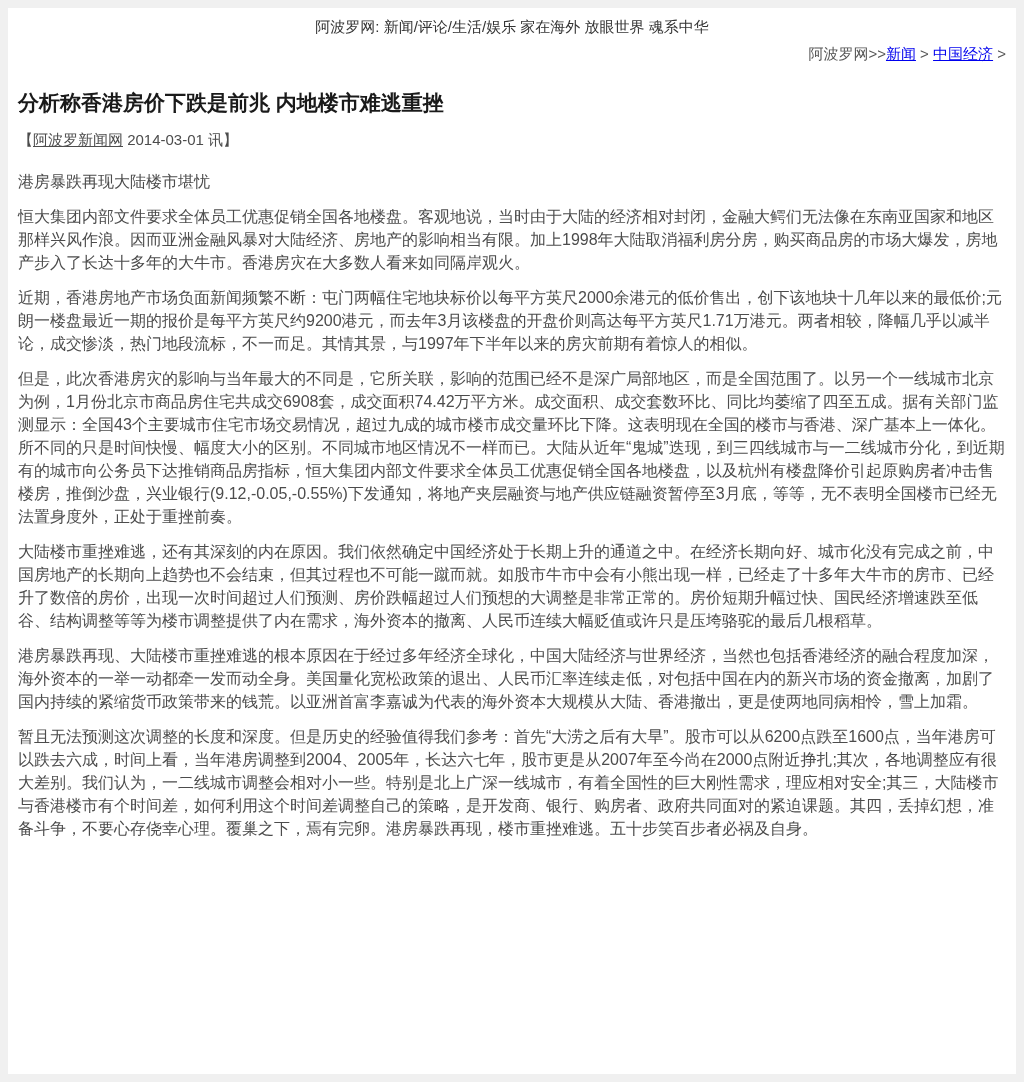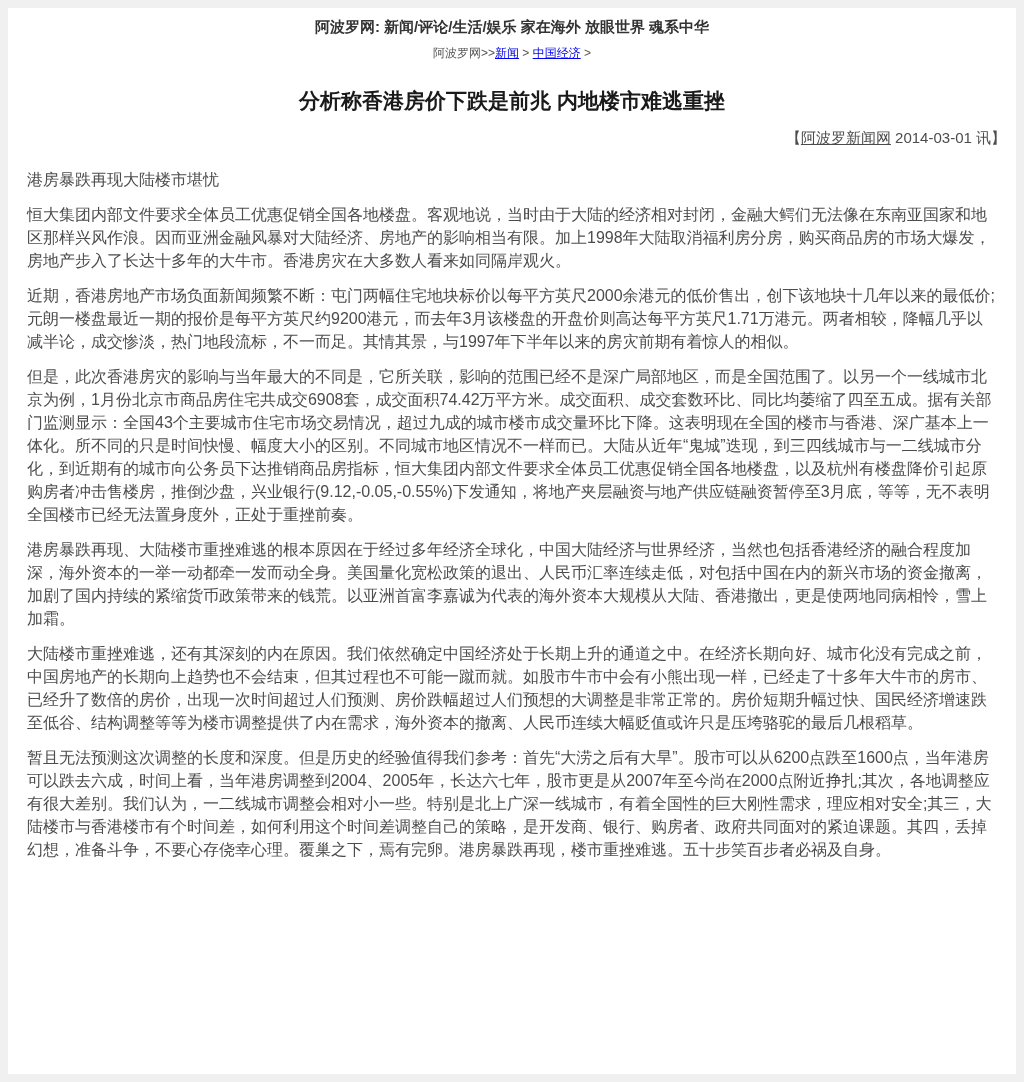--- a/index.html
+++ b/index.html
@@ -15,59 +15,59 @@
     box-sizing: border-box;
   }
   .content {
     background: #ffffff;
     min-height: 1066px;
     padding: 6px 10px 14px 10px;
     box-sizing: border-box;
   }
   .site-tagline {
     text-align: center;
-    font-weight: bold;
+    font-weight: normal;
     font-size: 15px;
     color: #333333;
     padding-top: 4px;
   }
   .breadcrumb {
-    text-align: center;
-    font-size: 12px;
+    text-align: right;
+    font-size: 15px;
     color: #555555;
     margin-top: 8px;
   }
   a.blue-link {
     color: var(--link-blue, #0000ee);
     text-decoration: underline;
     cursor: pointer;
   }
   .article-title {
-    text-align: center;
+    text-align: left;
     font-size: 21px;
     font-weight: bold;
     color: #1a1a1a;
     margin: 25px 0 14px 0;
   }
   .source-line {
-    text-align: right;
+    text-align: left;
     font-size: 15px;
     color: var(--body-text, #4c4c4c);
     margin-bottom: 20px;
   }
   a.plain-link {
     color: inherit;
     text-decoration: underline;
     cursor: pointer;
   }
   .article-body p {
     font-size: 16px;
     line-height: 23px;
     color: var(--body-text, #4c4c4c);
-    margin: 12px 9px;
+    margin: 12px 0;
   }
 </style>
 </head>
 <body>
 
 <div class="frame">
   <div class="content">
 
     <div class="site-tagline">阿波罗网: 新闻/评论/生活/娱乐 家在海外 放眼世界 魂系中华</div>
 
@@ -77,19 +77,19 @@
     <h1 class="article-title">分析称香港房价下跌是前兆 内地楼市难逃重挫</h1>
 
     <div class="source-line"><span>【</span><a class="plain-link">阿波罗新闻网</a><span> 2014-03-01 讯】</span>
     </div>
 
     <div class="article-body">
       <p>港房暴跌再现大陆楼市堪忧</p>
       <p>恒大集团内部文件要求全体员工优惠促销全国各地楼盘。客观地说，当时由于大陆的经济相对封闭，金融大鳄们无法像在东南亚国家和地区那样兴风作浪。因而亚洲金融风暴对大陆经济、房地产的影响相当有限。加上1998年大陆取消福利房分房，购买商品房的市场大爆发，房地产步入了长达十多年的大牛市。香港房灾在大多数人看来如同隔岸观火。</p>
       <p>近期，香港房地产市场负面新闻频繁不断：屯门两幅住宅地块标价以每平方英尺2000余港元的低价售出，创下该地块十几年以来的最低价;元朗一楼盘最近一期的报价是每平方英尺约9200港元，而去年3月该楼盘的开盘价则高达每平方英尺1.71万港元。两者相较，降幅几乎以减半论，成交惨淡，热门地段流标，不一而足。其情其景，与1997年下半年以来的房灾前期有着惊人的相似。</p>
       <p>但是，此次香港房灾的影响与当年最大的不同是，它所关联，影响的范围已经不是深广局部地区，而是全国范围了。以另一个一线城市北京为例，1月份北京市商品房住宅共成交6908套，成交面积74.42万平方米。成交面积、成交套数环比、同比均萎缩了四至五成。据有关部门监测显示：全国43个主要城市住宅市场交易情况，超过九成的城市楼市成交量环比下降。这表明现在全国的楼市与香港、深广基本上一体化。所不同的只是时间快慢、幅度大小的区别。不同城市地区情况不一样而已。大陆从近年“鬼城”迭现，到三四线城市与一二线城市分化，到近期有的城市向公务员下达推销商品房指标，恒大集团内部文件要求全体员工优惠促销全国各地楼盘，以及杭州有楼盘降价引起原购房者冲击售楼房，推倒沙盘，兴业银行(9.12,-0.05,-0.55%)下发通知，将地产夹层融资与地产供应链融资暂停至3月底，等等，无不表明全国楼市已经无法置身度外，正处于重挫前奏。</p>
+      <p>大陆楼市重挫难逃，还有其深刻的内在原因。我们依然确定中国经济处于长期上升的通道之中。在经济长期向好、城市化没有完成之前，中国房地产的长期向上趋势也不会结束，但其过程也不可能一蹴而就。如股市牛市中会有小熊出现一样，已经走了十多年大牛市的房市、已经升了数倍的房价，出现一次时间超过人们预测、房价跌幅超过人们预想的大调整是非常正常的。房价短期升幅过快、国民经济增速跌至低谷、结构调整等等为楼市调整提供了内在需求，海外资本的撤离、人民币连续大幅贬值或许只是压垮骆驼的最后几根稻草。</p>
       <p>港房暴跌再现、大陆楼市重挫难逃的根本原因在于经过多年经济全球化，中国大陆经济与世界经济，当然也包括香港经济的融合程度加深，海外资本的一举一动都牵一发而动全身。美国量化宽松政策的退出、人民币汇率连续走低，对包括中国在内的新兴市场的资金撤离，加剧了国内持续的紧缩货币政策带来的钱荒。以亚洲首富李嘉诚为代表的海外资本大规模从大陆、香港撤出，更是使两地同病相怜，雪上加霜。</p>
-      <p>大陆楼市重挫难逃，还有其深刻的内在原因。我们依然确定中国经济处于长期上升的通道之中。在经济长期向好、城市化没有完成之前，中国房地产的长期向上趋势也不会结束，但其过程也不可能一蹴而就。如股市牛市中会有小熊出现一样，已经走了十多年大牛市的房市、已经升了数倍的房价，出现一次时间超过人们预测、房价跌幅超过人们预想的大调整是非常正常的。房价短期升幅过快、国民经济增速跌至低谷、结构调整等等为楼市调整提供了内在需求，海外资本的撤离、人民币连续大幅贬值或许只是压垮骆驼的最后几根稻草。</p>
       <p>暂且无法预测这次调整的长度和深度。但是历史的经验值得我们参考：首先“大涝之后有大旱”。股市可以从6200点跌至1600点，当年港房可以跌去六成，时间上看，当年港房调整到2004、2005年，长达六七年，股市更是从2007年至今尚在2000点附近挣扎;其次，各地调整应有很大差别。我们认为，一二线城市调整会相对小一些。特别是北上广深一线城市，有着全国性的巨大刚性需求，理应相对安全;其三，大陆楼市与香港楼市有个时间差，如何利用这个时间差调整自己的策略，是开发商、银行、购房者、政府共同面对的紧迫课题。其四，丢掉幻想，准备斗争，不要心存侥幸心理。覆巢之下，焉有完卵。港房暴跌再现，楼市重挫难逃。五十步笑百步者必祸及自身。</p>
     </div>
 
   </div>
 </div>
 
 </body></html>

